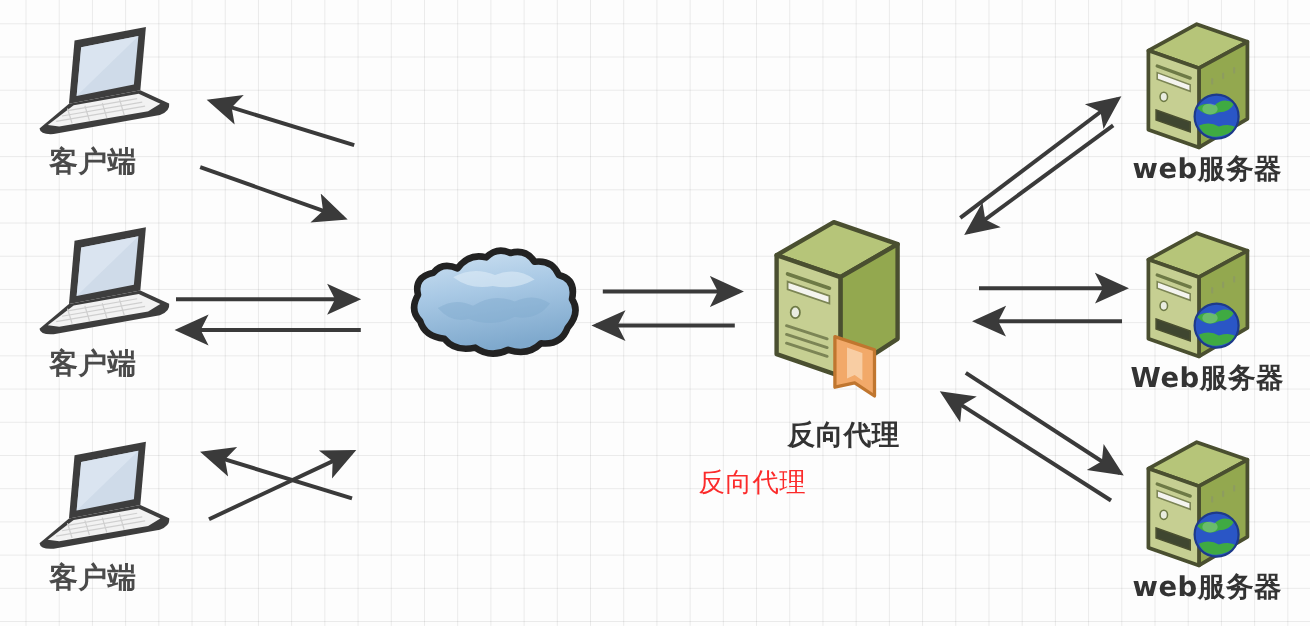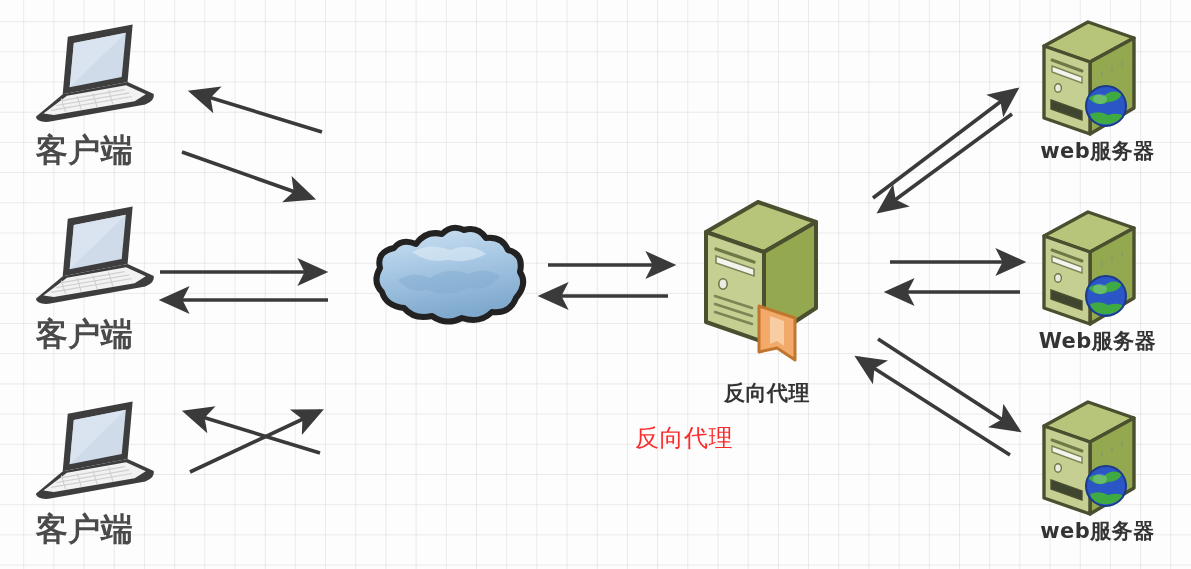--- a/index.html
+++ b/index.html
@@ -27,25 +27,25 @@
   .label {
     position: absolute;
     text-align: center;
     white-space: nowrap;
     color: #3a3a3a;
     font-weight: bold;
     letter-spacing: 0.5px;
     font-family: "DejaVu Sans", "Liberation Sans", sans-serif;
   }
   .label-cn {
-    font-size: 32px;
+    font-size: 26px;
     color: #4a4a4a;
   }
   .label-server {
-    font-size: 21px;
+    font-size: 25px;
     color: #333333;
   }
   .label-red {
     font-size: 24px;
     color: #fb2b2b;
     font-weight: normal;
   }
   .arrow-layer {
     position: absolute;
     left: 0; top: 0;

